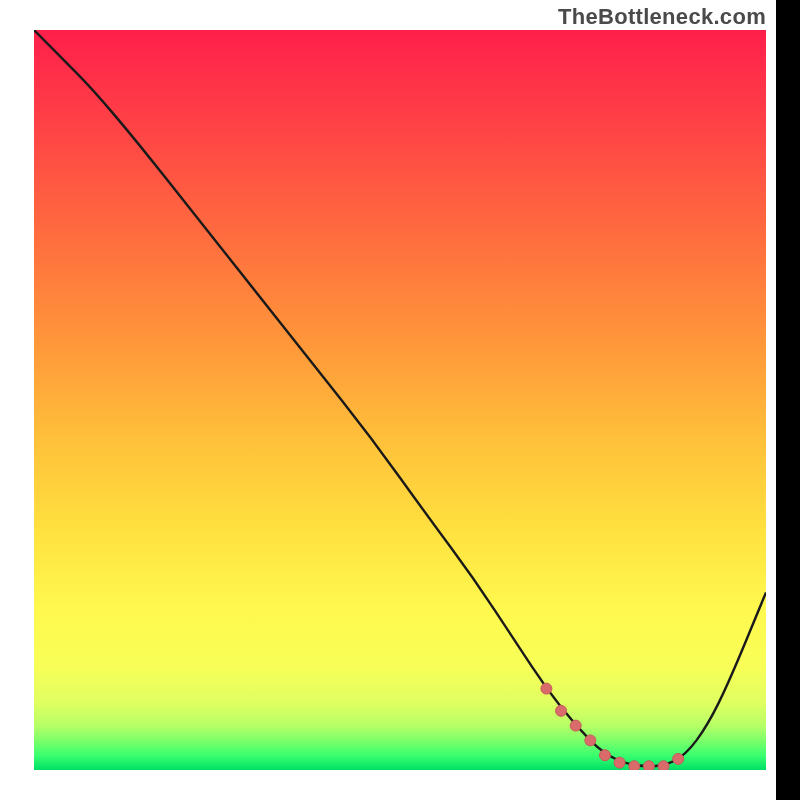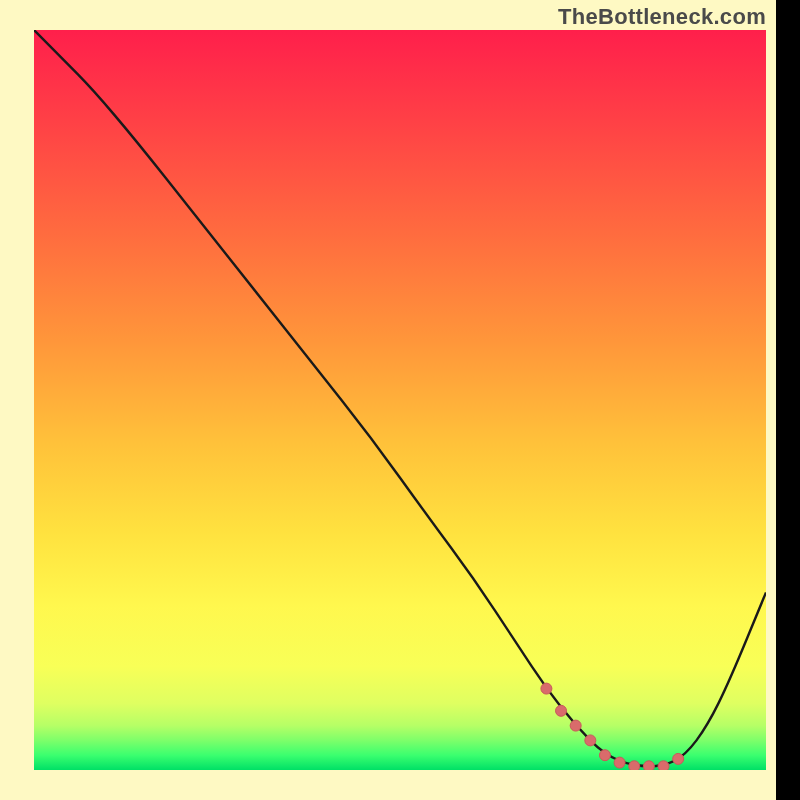--- a/index.html
+++ b/index.html
@@ -8,21 +8,21 @@
     width: 800px;
     height: 800px;
     background: #000;
     overflow: hidden;
     font-family: Arial, Helvetica, sans-serif;
   }
   .frame {
     position: relative;
     width: 776px;
     height: 800px;
-    background: #fef9c3;
+    background: #ffffff;
   }
   .watermark {
     position: absolute;
     top: 4px;
     right: 10px;
     color: #4a4a4a;
     font-size: 22px;
     font-weight: 600;
     letter-spacing: 0.3px;
     z-index: 10;

